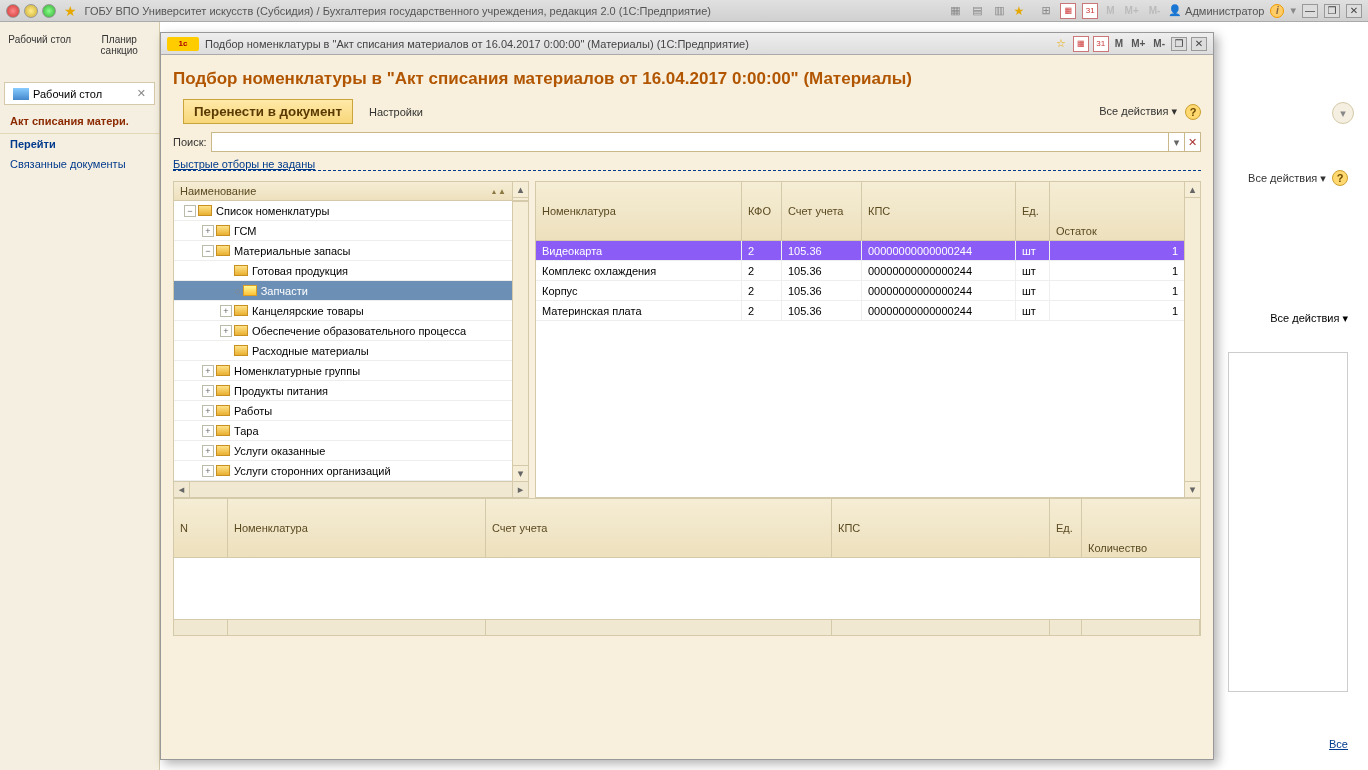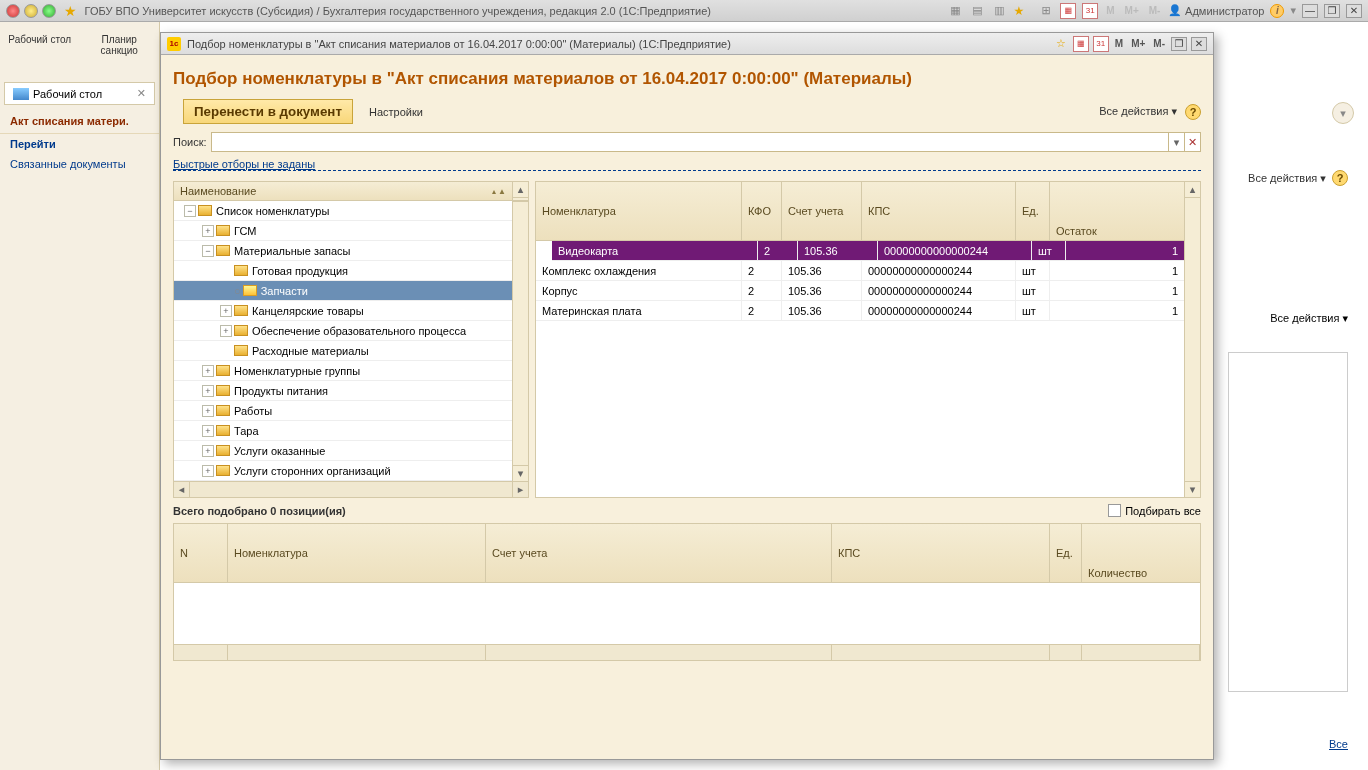--- a/index.html
+++ b/index.html
@@ -81,21 +81,21 @@
 .tree-hscroll .sbtn { width:16px; height:100%; border-right:1px solid #d4c9a8; display:flex; align-items:center; justify-content:center; color:#666; }
 .tree-hscroll .sbtn:last-child { border-left:1px solid #d4c9a8; border-right:none; margin-left:auto;}
 
 
 .grid-wrap { flex:1; border:1px solid #d4c9a8; background:#fff; display:flex; flex-direction:column; }
 .grid-head-row { display:flex; background: linear-gradient(#f5edd5,#ede0bd); border-bottom:1px solid #d4c9a8; }
 .gh { padding:3px 6px; color:#5a4a20; border-right:1px solid #d4c9a8; display:flex; align-items:center; }
 .gh:last-child { border-right:none;margin-top:40px; }
 .grid-body { flex:1; overflow:auto; }
 .grid-row { display:flex; height:20px; border-bottom:1px solid #eee; align-items:center; }
-.grid-row.selected { background:#701a75; color:#fff;margin-left:16px; }
+.grid-row.selected { background:#8b5cf6; color:#fff; }
 .gc { padding:0 6px; border-right:1px solid #eee; height:100%; display:flex; align-items:center; overflow:hidden; }
 .gc:last-child { border-right:none; text-align:right; justify-content:flex-end; }
 .grid-side { width:16px; border:1px solid #d4c9a8; border-left:none; background:#f5edd5; display:flex; flex-direction:column; }
 
 
 .summary-row { padding: 6px 0; display:flex; align-items:center; }
 .summary-row .summ { font-weight:bold; color:#333; }
 .checkbox-wrap { margin-left:auto; display:flex; align-items:center; gap:4px; }
 .checkbox { width:13px; height:13px; border:1px solid #999; background:#fff; }
 
@@ -165,21 +165,21 @@
     <div class="circ-btn">▾</div>
     <div class="actions-bar"><span>Все действия</span> ▾ &nbsp;<span class="help-icon">?</span></div>
     <div class="actions2"><span>Все действия</span> ▾</div>
     <div class="empty-box"></div>
     <div class="all-link">Все</div>
   </div>
 </div>
 
 <div class="modal">
   <div class="modal-titlebar">
-    <span style="width:14px;height:14px;background:#ffcc00;border-radius:2px;margin-right:6px;display:inline-flex;align-items:center;justify-content:center;font-size:8px;font-weight:bold;color:#a00">1c</span>
+    <span style="width:32px;height:14px;background:#ffcc00;border-radius:2px;margin-right:6px;display:inline-flex;align-items:center;justify-content:center;font-size:8px;font-weight:bold;color:#a00">1c</span>
     <span class="modal-title">Подбор номенклатуры в "Акт списания материалов от 16.04.2017 0:00:00"  (Материалы)  (1С:Предприятие)</span>
     <div class="modal-tb-right">
       <span class="tb-icon" style="color:#e6a800">☆</span>
       <span class="tb-icon cal">▦</span>
       <span class="tb-icon cal">31</span>
       <span class="m-btn" style="color:#555">M</span>
       <span class="m-btn" style="color:#555">M+</span>
       <span class="m-btn" style="color:#555">M-</span>
       <span class="win-ctrl">❐</span>
       <span class="win-ctrl">✕</span>
@@ -369,27 +369,20 @@
           </div>
           <div class="grid-side">
             <div class="scroll-btn">▴</div>
             <div style="flex:1"></div>
             <div class="scroll-btn" style="border-top:1px solid #d4c9a8;border-bottom:none">▾</div>
           </div>
         </div>
       </div>
     </div>
 
-    <div class="summary-row">
-      <span class="summ">Всего подобрано 0 позиции(ия)</span>
-      <div class="checkbox-wrap">
-        <div class="checkbox"></div>
-        <span>Подбирать все</span>
-      </div>
-    </div>
 
     <div class="bottom-grid">
       <div class="grid-head-row">
         <div class="gh bw-n">N</div>
         <div class="gh bw-nom">Номенклатура</div>
         <div class="gh bw-schet">Счет учета</div>
         <div class="gh bw-kps">КПС</div>
         <div class="gh bw-ed">Ед.</div>
         <div class="gh bw-kol">Количество</div>
       </div>

